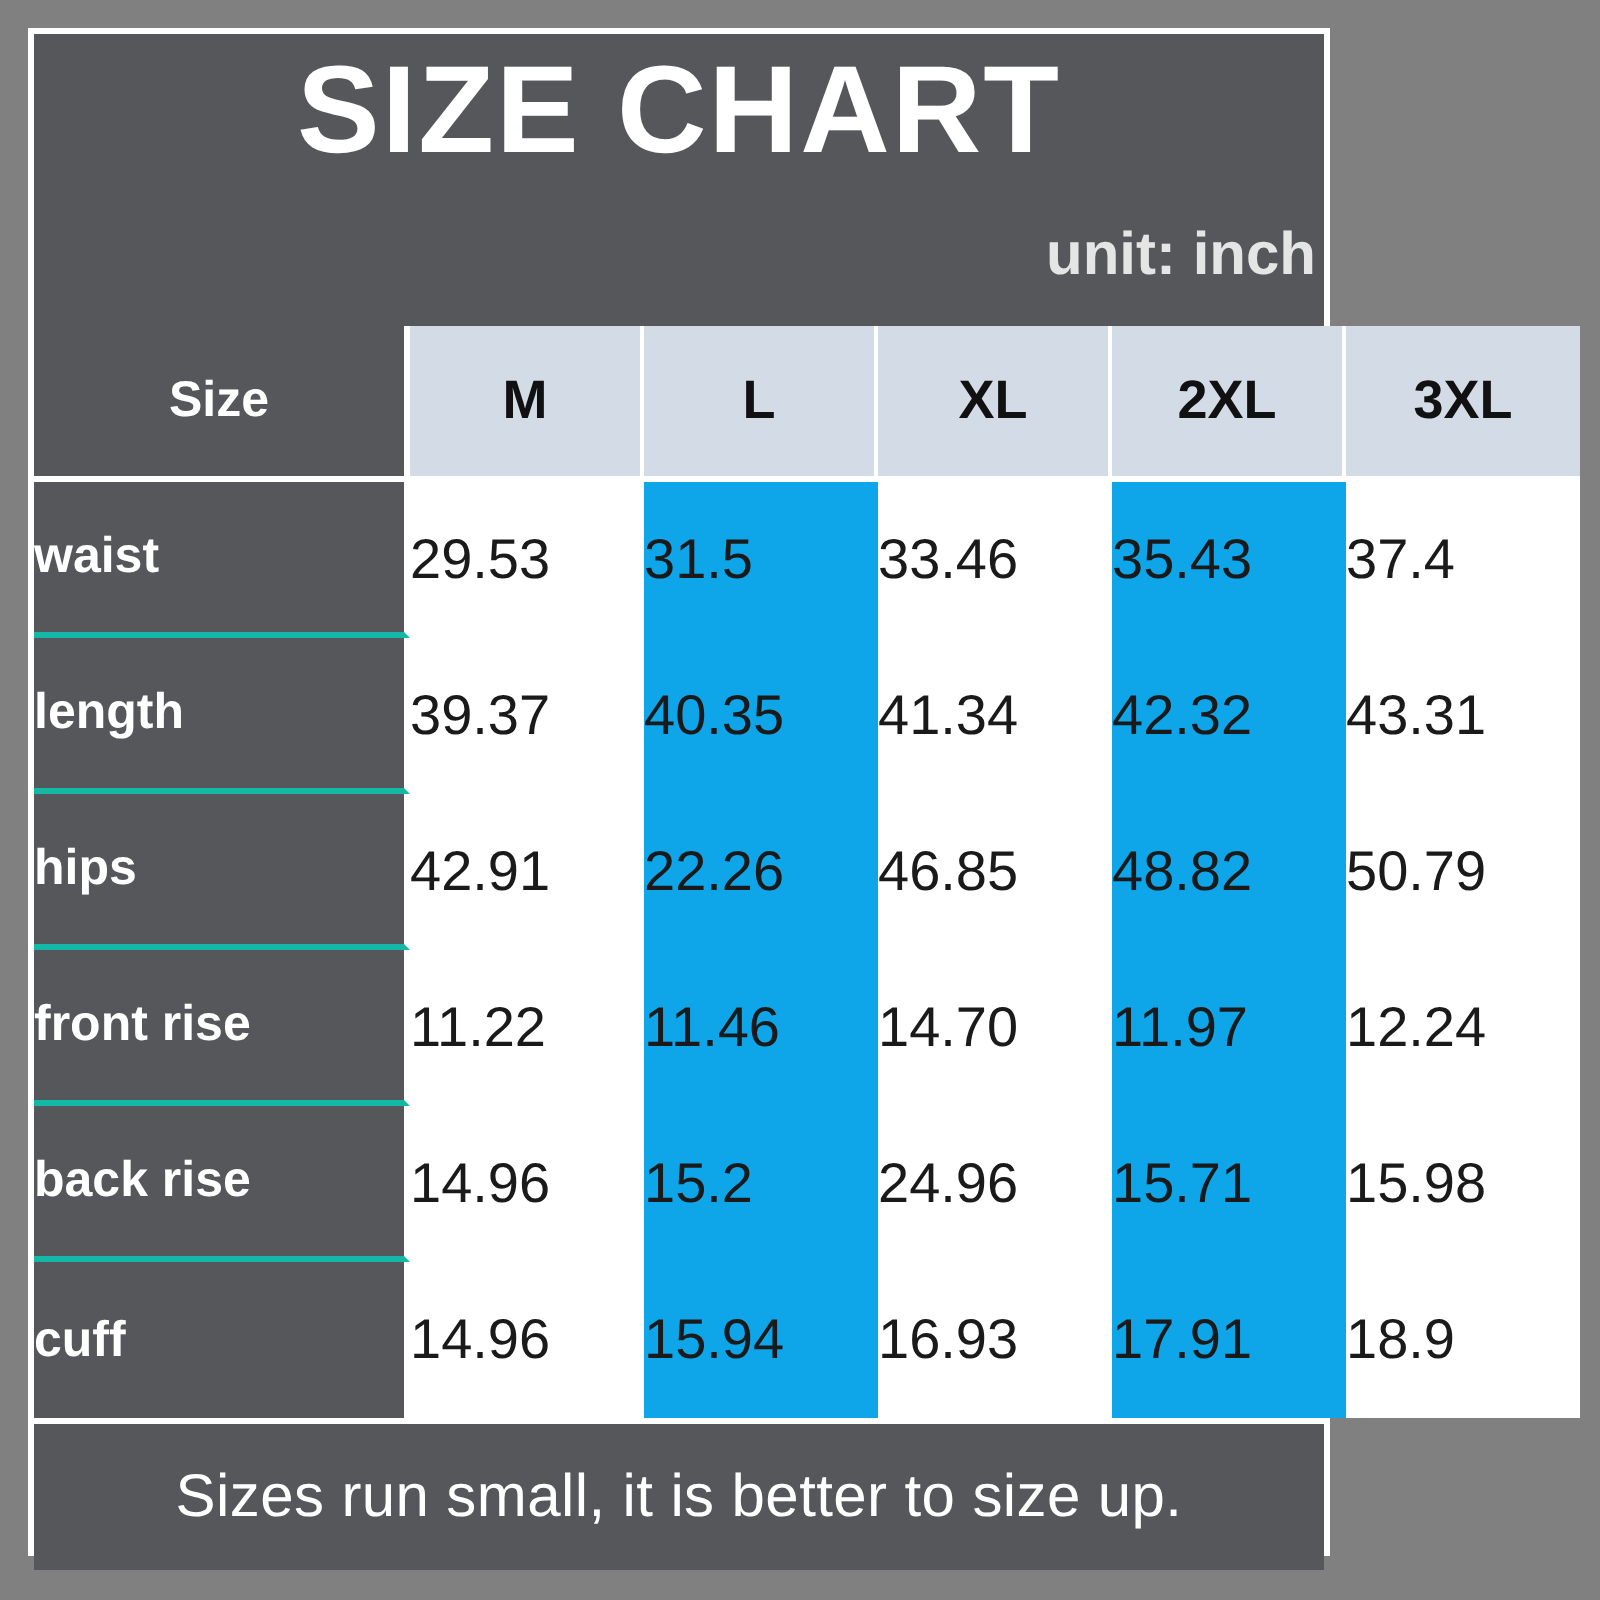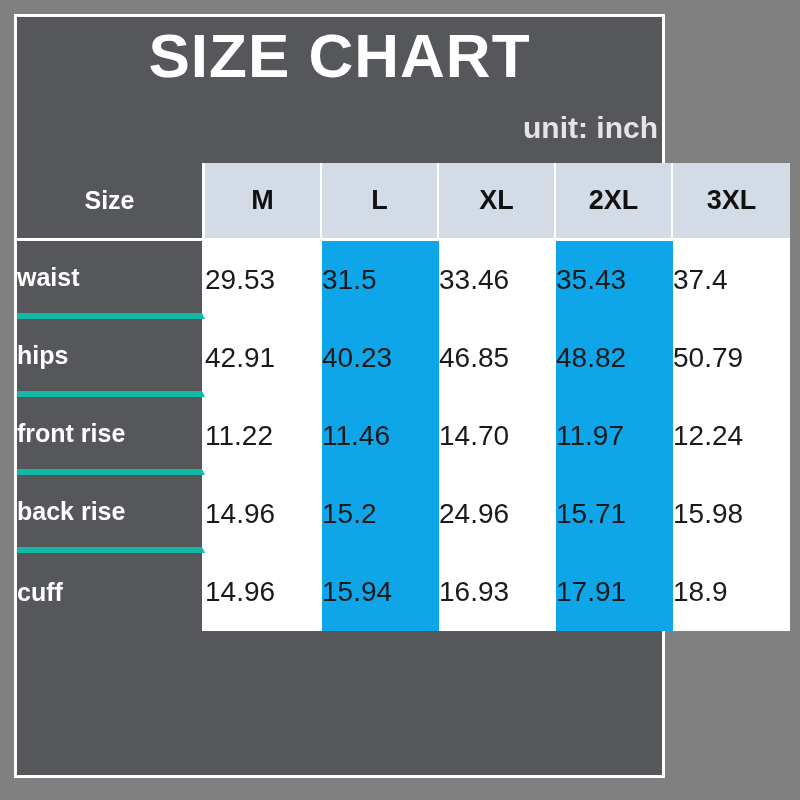--- a/index.html
+++ b/index.html
@@ -101,21 +101,21 @@
   }
   th.size-head.last { border-right: none; }
 
   
   td.row-label {
     background: #55575a;
     color: #ffffff;
     font-size: 25px;
     font-weight: bold;
     border-right: 3px solid #ffffff;
-    border-bottom: 6px solid #14b8a6;
+    border-bottom: 3px solid #14b8a6;
   }
   tr.last-row td.row-label { border-bottom: none; }
 
   td.value {
     color: #1a1a1a;
     font-size: 28px;
     font-weight: normal;
     background: #ffffff;
   }
   td.value.shade { background: #0ea5e9; }
@@ -172,25 +172,33 @@
 
         <tr>
           <td class="row-label">waist</td>
           <td class="value">29.53</td>
           <td class="value shade">31.5</td>
           <td class="value">33.46</td>
           <td class="value shade">35.43</td>
           <td class="value">37.4</td>
         </tr>
 
+        <tr>
+          <td class="row-label">length</td>
+          <td class="value">39.37</td>
+          <td class="value shade">40.35</td>
+          <td class="value">41.34</td>
+          <td class="value shade">42.32</td>
+          <td class="value">43.31</td>
+        </tr>
 
         <tr>
           <td class="row-label">hips</td>
           <td class="value">42.91</td>
-          <td class="value shade">40.23</td>
+          <td class="value shade">22.26</td>
           <td class="value">46.85</td>
           <td class="value shade">48.82</td>
           <td class="value">50.79</td>
         </tr>
 
         <tr>
           <td class="row-label">front rise</td>
           <td class="value">11.22</td>
           <td class="value shade">11.46</td>
           <td class="value">14.70</td>
@@ -212,15 +220,18 @@
           <td class="value">14.96</td>
           <td class="value shade">15.94</td>
           <td class="value">16.93</td>
           <td class="value shade">17.91</td>
           <td class="value">18.9</td>
         </tr>
 
       </tbody>
     </table>
 
+    <div id="footer-band">
+      <div id="footer-note">Sizes run small, it is better to size up.</div>
+    </div>
 
   </div>
 </div>
 
 </body></html>

